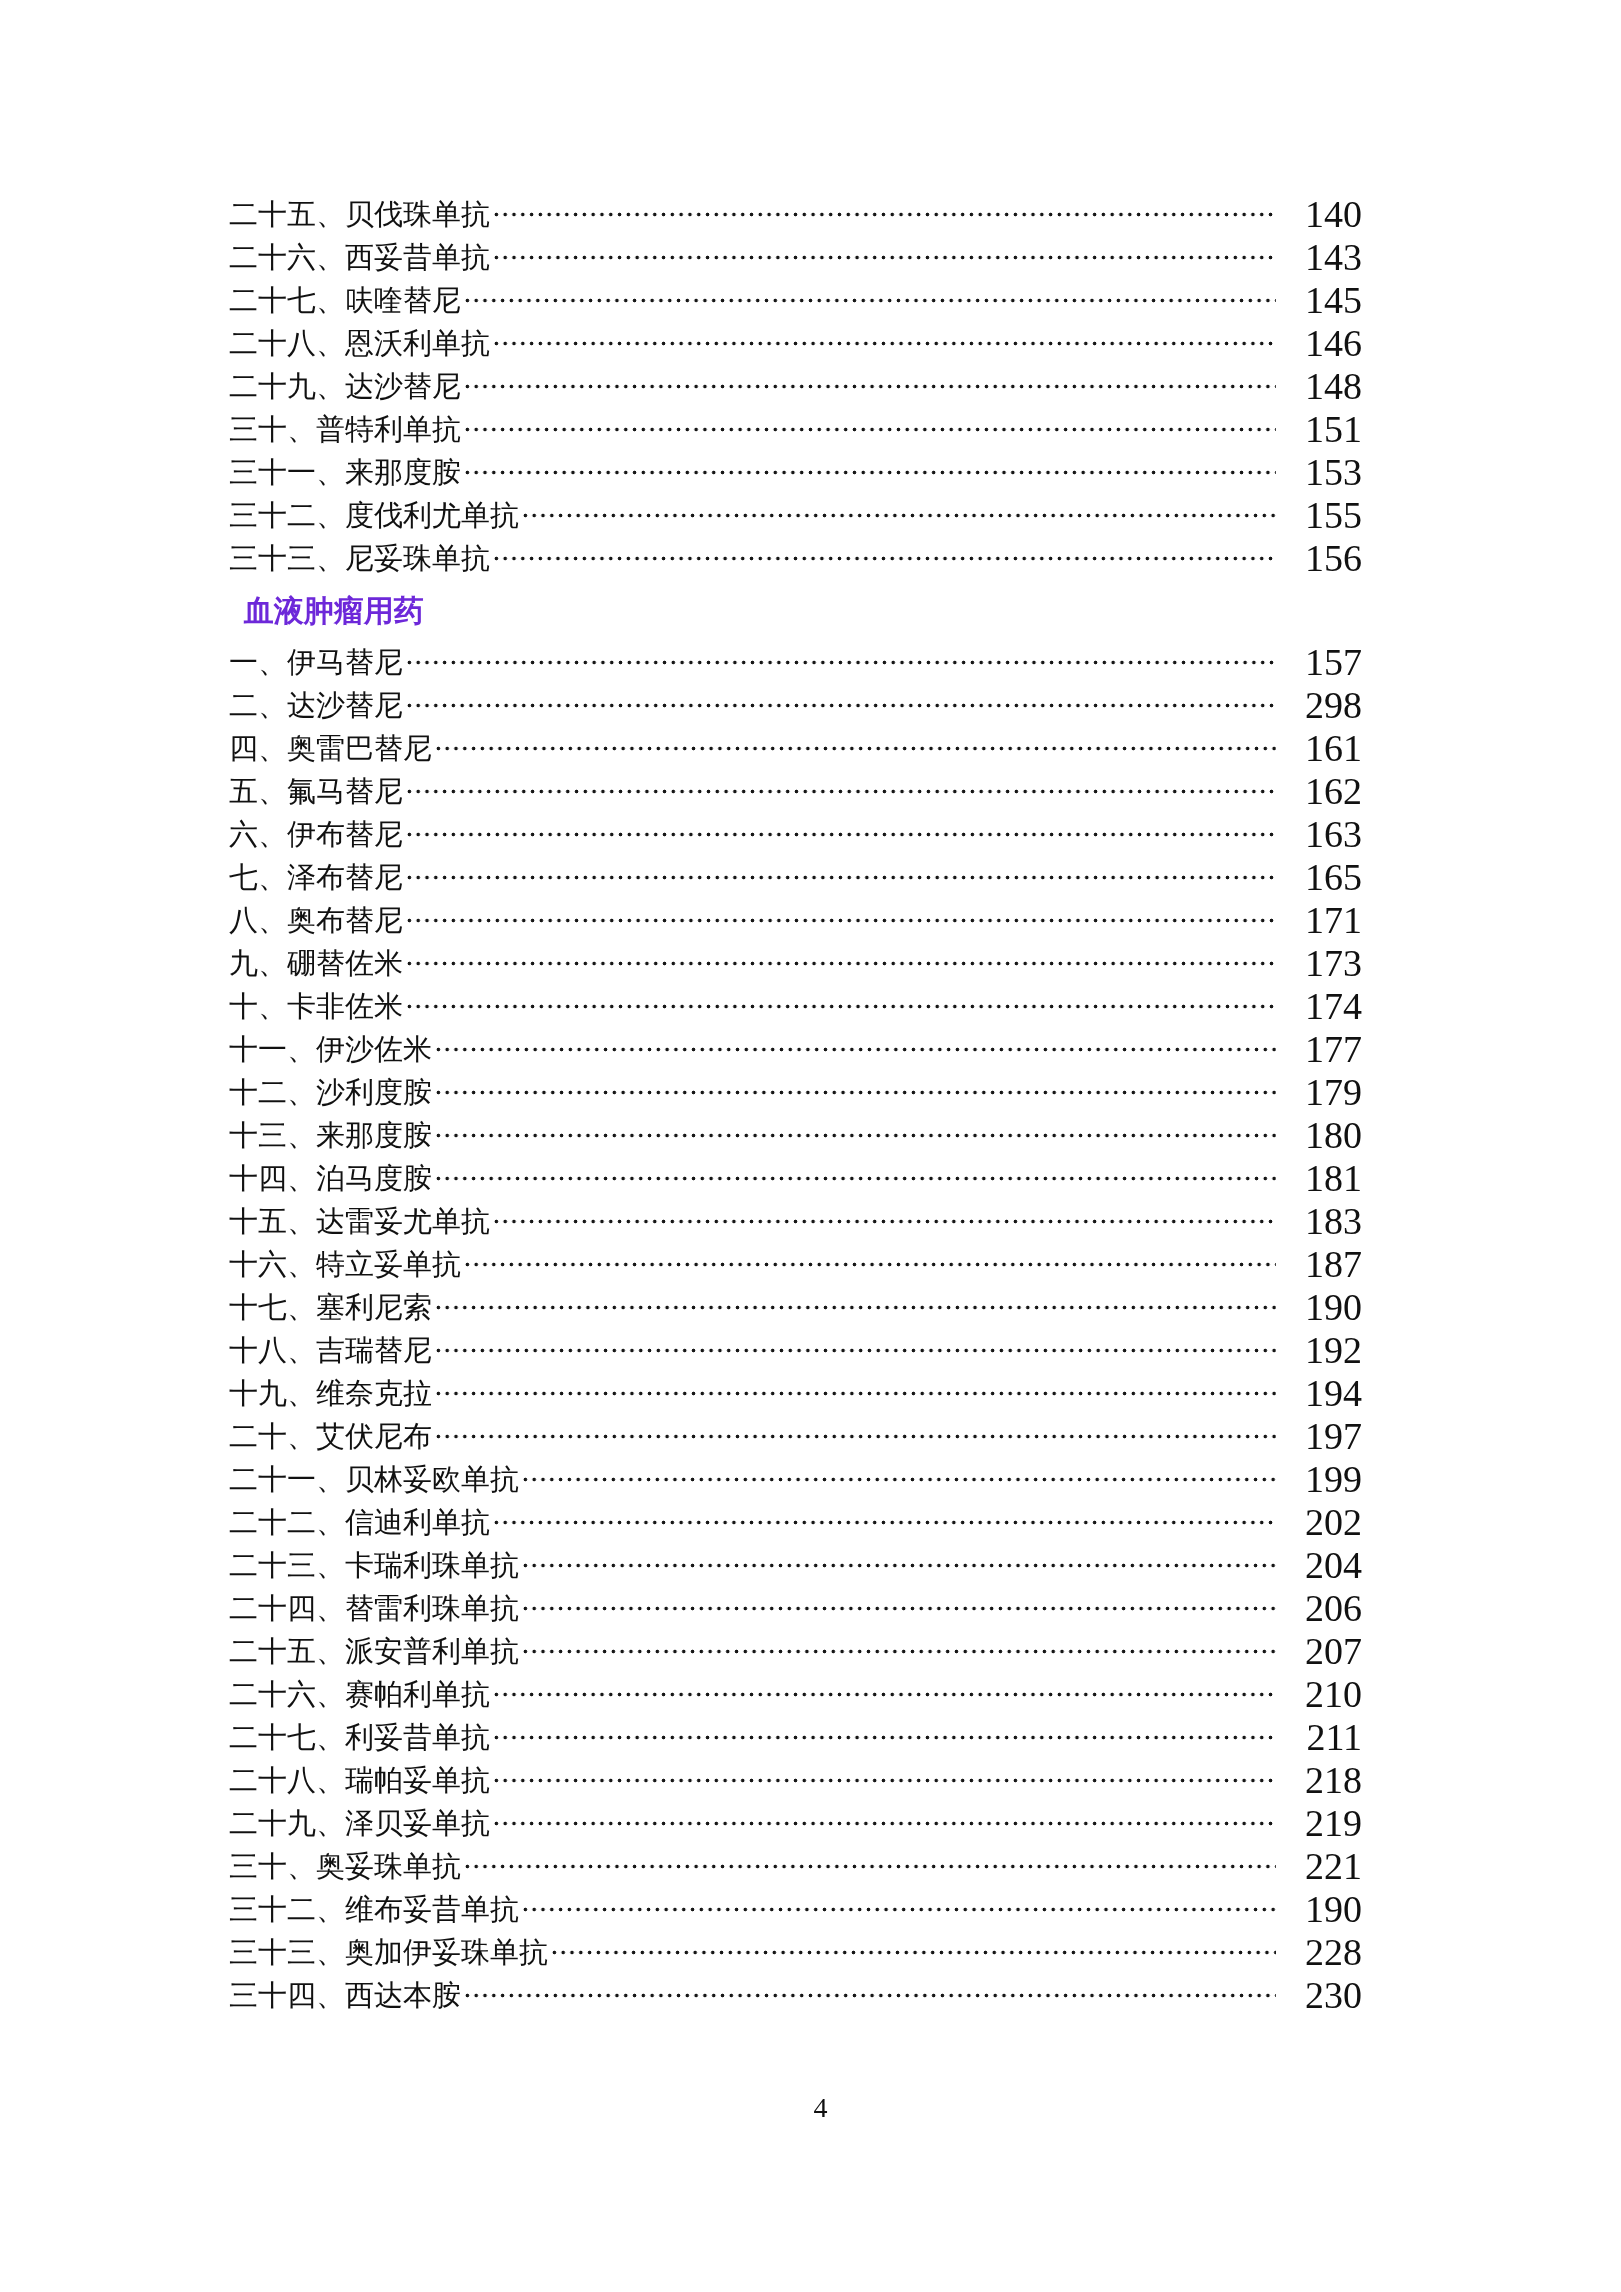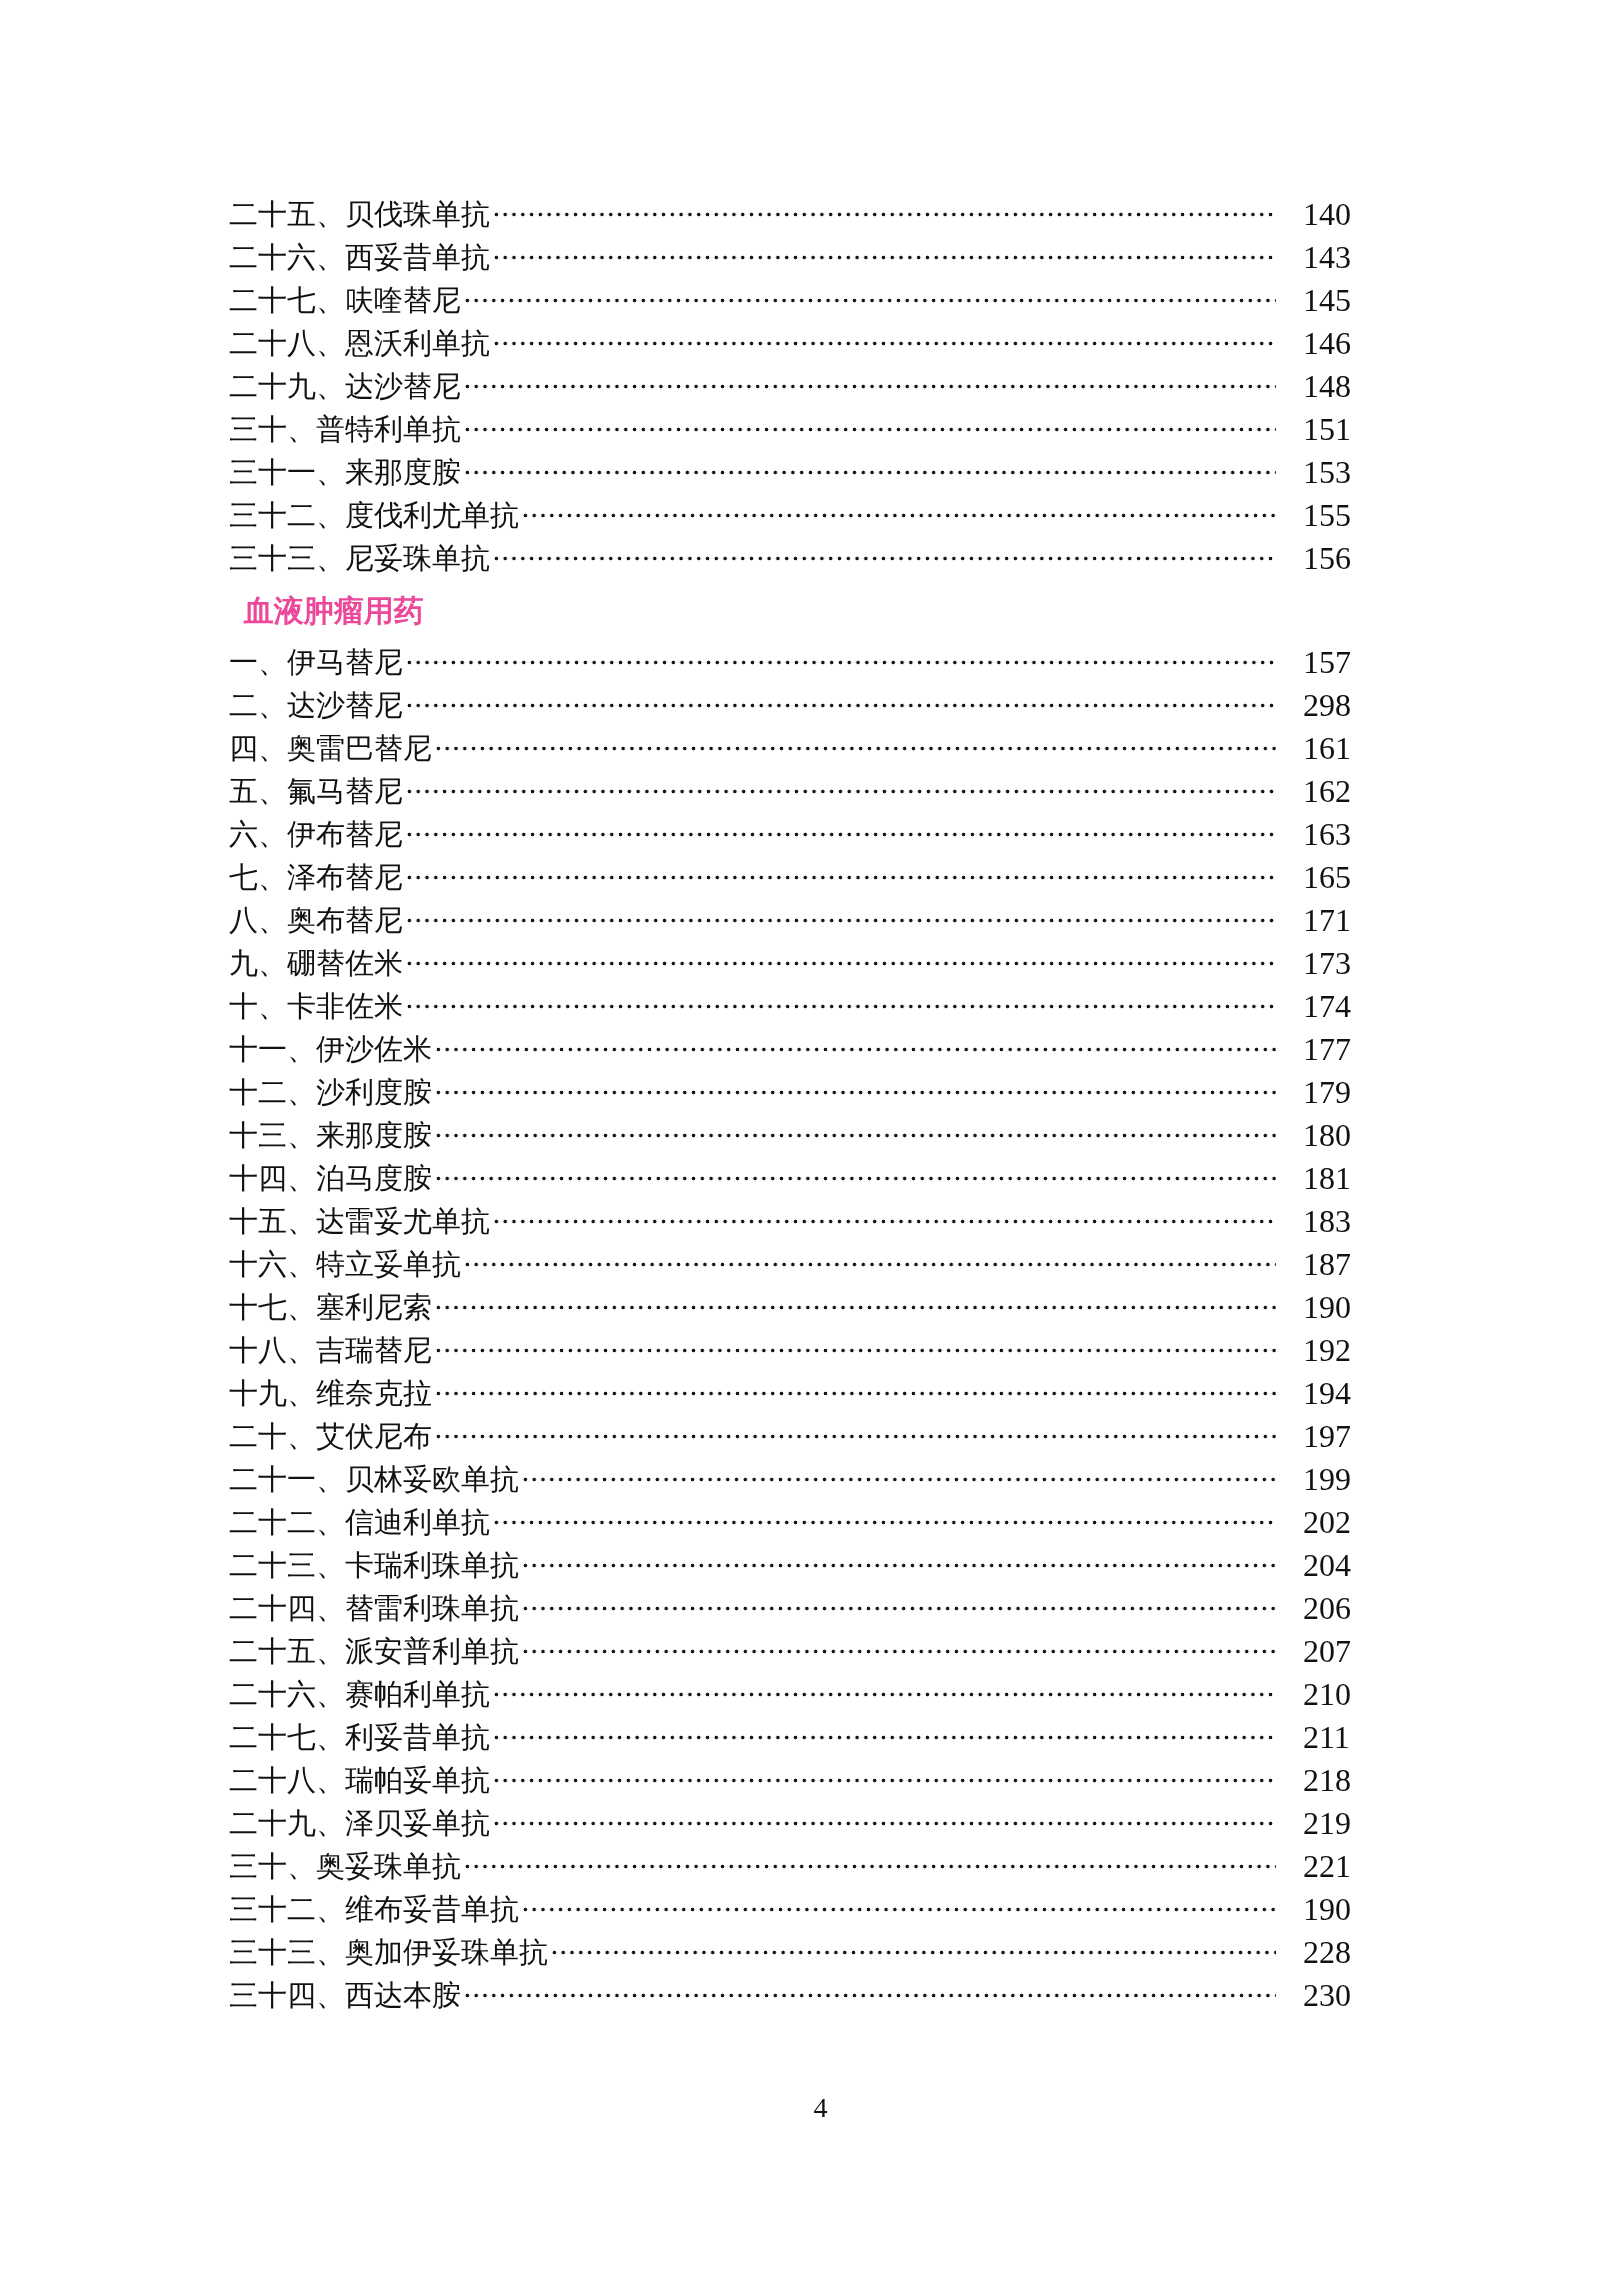--- a/index.html
+++ b/index.html
@@ -41,31 +41,32 @@
     margin-left: 2px;
     margin-right: 27.4px;
     background-image: radial-gradient(circle, #161616 1.6px, rgba(0,0,0,0) 2.1px);
     background-size: 8.8px 8.8px;
     background-repeat: repeat-x;
     background-position: 0 center;
   }
   .toc-row .pagenum {
     flex: 0 0 auto;
     width: 59px;
-    font-size: 32px;
+    text-align: right;
+    font-size: 38px;
   }
   .section-header {
     height: 43px;
     line-height: 43px;
     margin: 8.8px 0 8.8px 0;
     padding-left: 14.7px;
     font-size: 30px;
     font-weight: bold;
     font-family: "Liberation Sans", "DejaVu Sans", sans-serif;
-    color: #ec4899;
+    color: #6d28d9;
   }
   .footer {
     position: absolute;
     left: 0;
     top: 2092px;
     width: 100%;
     text-align: center;
     font-size: 28px;
     color: #111111;
   }

